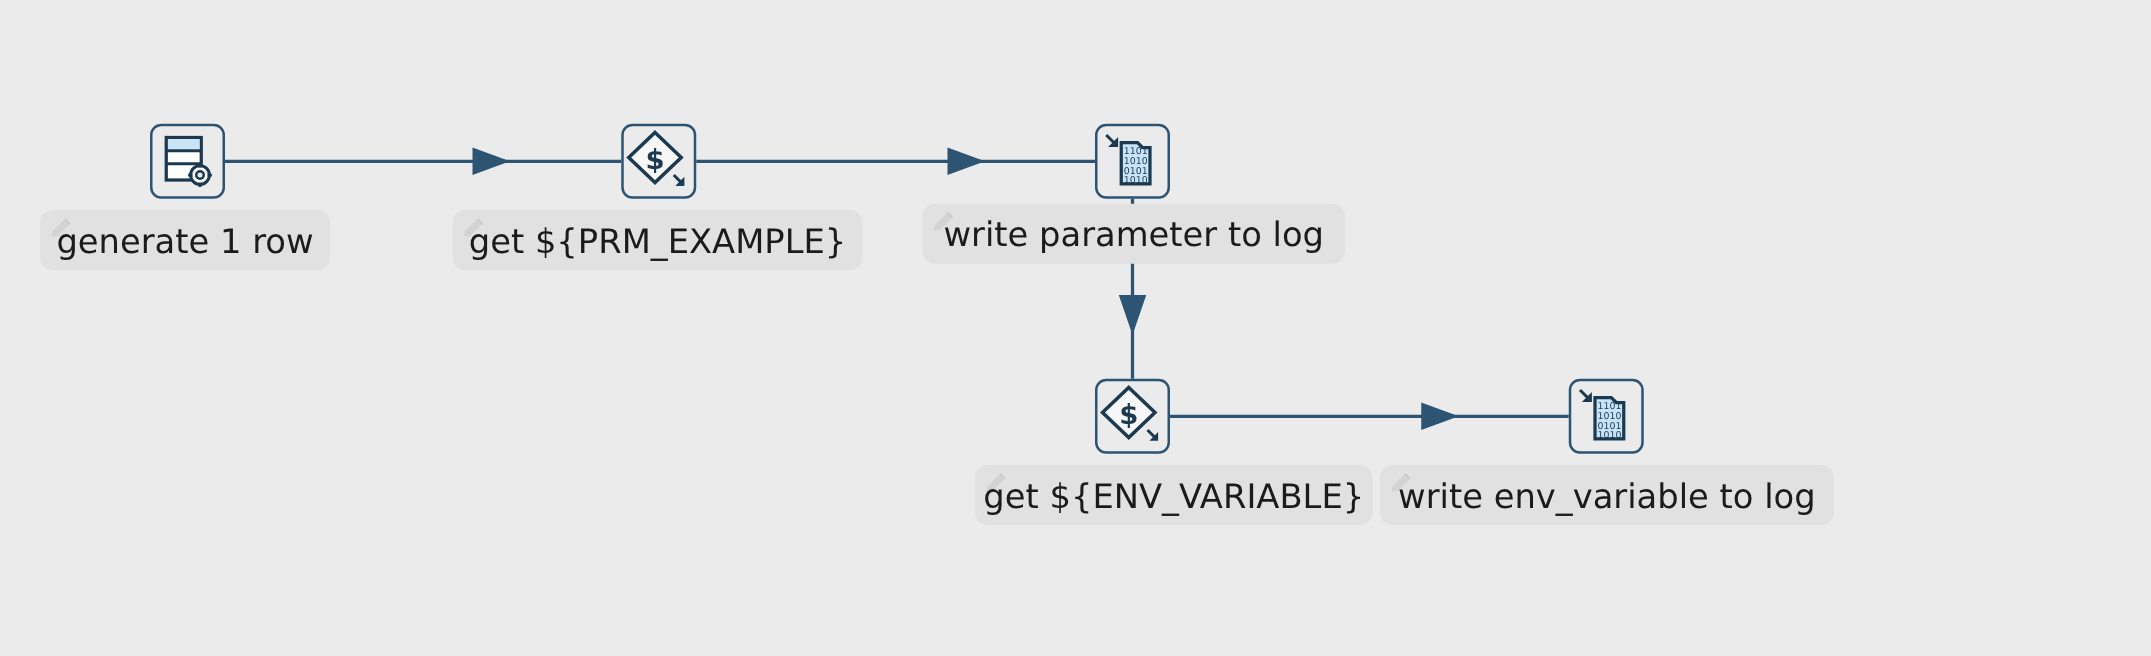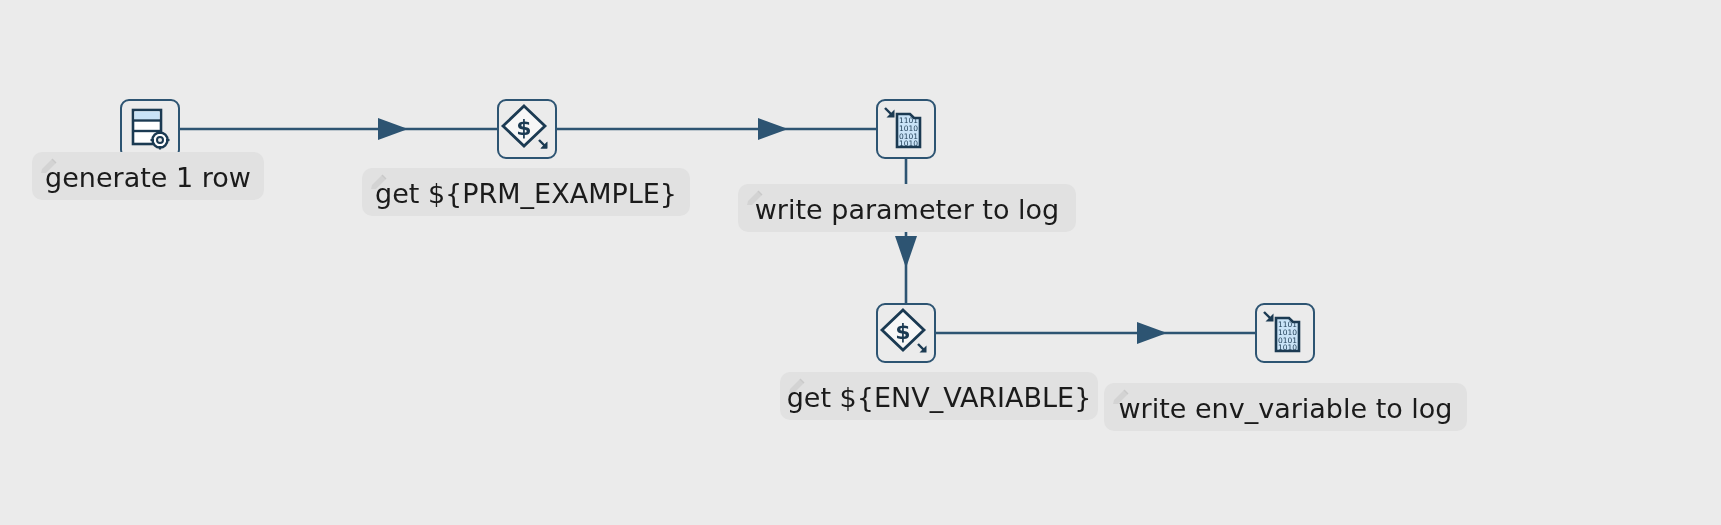--- a/index.html
+++ b/index.html
@@ -165,53 +165,53 @@
       <path d="M19 13 h13 l4 4 h6 v29 h-23 z" fill="#c9e3f7" stroke="#1b3a52" stroke-width="2.6"></path>
       <g font-family="DejaVu Sans, sans-serif" font-size="7.5" fill="#1b3a52">
         <text x="21" y="22">1101</text>
         <text x="21" y="30">1010</text>
         <text x="21" y="38">0101</text>
         <text x="21" y="45">1010</text>
       </g>
     </svg>
   </div>
 
-  <div class="label" style="left:32px; top:152px; width:232px;">
+  <div class="label" style="left:32px; top:168px; width:232px;">
     <svg class="pencil" viewBox="0 0 22 22">
       <path d="M3 17 L4 13 L14 3 L18 7 L8 17 Z" fill="#cfcfcf"></path>
       <path d="M14 3 L18 7" stroke="#c2c2c2" stroke-width="1.4"></path>
     </svg>
     <span class="txt">generate 1 row</span>
   </div>
 
   <div class="label" style="left:362px; top:168px; width:328px;">
     <svg class="pencil" viewBox="0 0 22 22">
       <path d="M3 17 L4 13 L14 3 L18 7 L8 17 Z" fill="#cfcfcf"></path>
       <path d="M14 3 L18 7" stroke="#c2c2c2" stroke-width="1.4"></path>
     </svg>
     <span class="txt">get ${PRM_EXAMPLE}</span>
   </div>
 
-  <div class="label" style="left:738px; top:184px; width:338px;">
+  <div class="label" style="left:738px; top:163px; width:338px;">
     <svg class="pencil" viewBox="0 0 22 22">
       <path d="M3 17 L4 13 L14 3 L18 7 L8 17 Z" fill="#cfcfcf"></path>
       <path d="M14 3 L18 7" stroke="#c2c2c2" stroke-width="1.4"></path>
     </svg>
     <span class="txt">write parameter to log</span>
   </div>
 
   <div class="label" style="left:748px; top:372px; width:318px;margin-left:32px;">
     <svg class="pencil" viewBox="0 0 22 22">
       <path d="M3 17 L4 13 L14 3 L18 7 L8 17 Z" fill="#cfcfcf"></path>
       <path d="M14 3 L18 7" stroke="#c2c2c2" stroke-width="1.4"></path>
     </svg>
     <span class="txt">get ${ENV_VARIABLE}</span>
   </div>
 
-  <div class="label" style="left:1104px; top:383px; width:363px;">
+  <div class="label" style="left:1104px; top:372px; width:363px;">
     <svg class="pencil" viewBox="0 0 22 22">
       <path d="M3 17 L4 13 L14 3 L18 7 L8 17 Z" fill="#cfcfcf"></path>
       <path d="M14 3 L18 7" stroke="#c2c2c2" stroke-width="1.4"></path>
     </svg>
     <span class="txt">write env_variable to log</span>
   </div>
 
 </div>
 
 </body></html>

